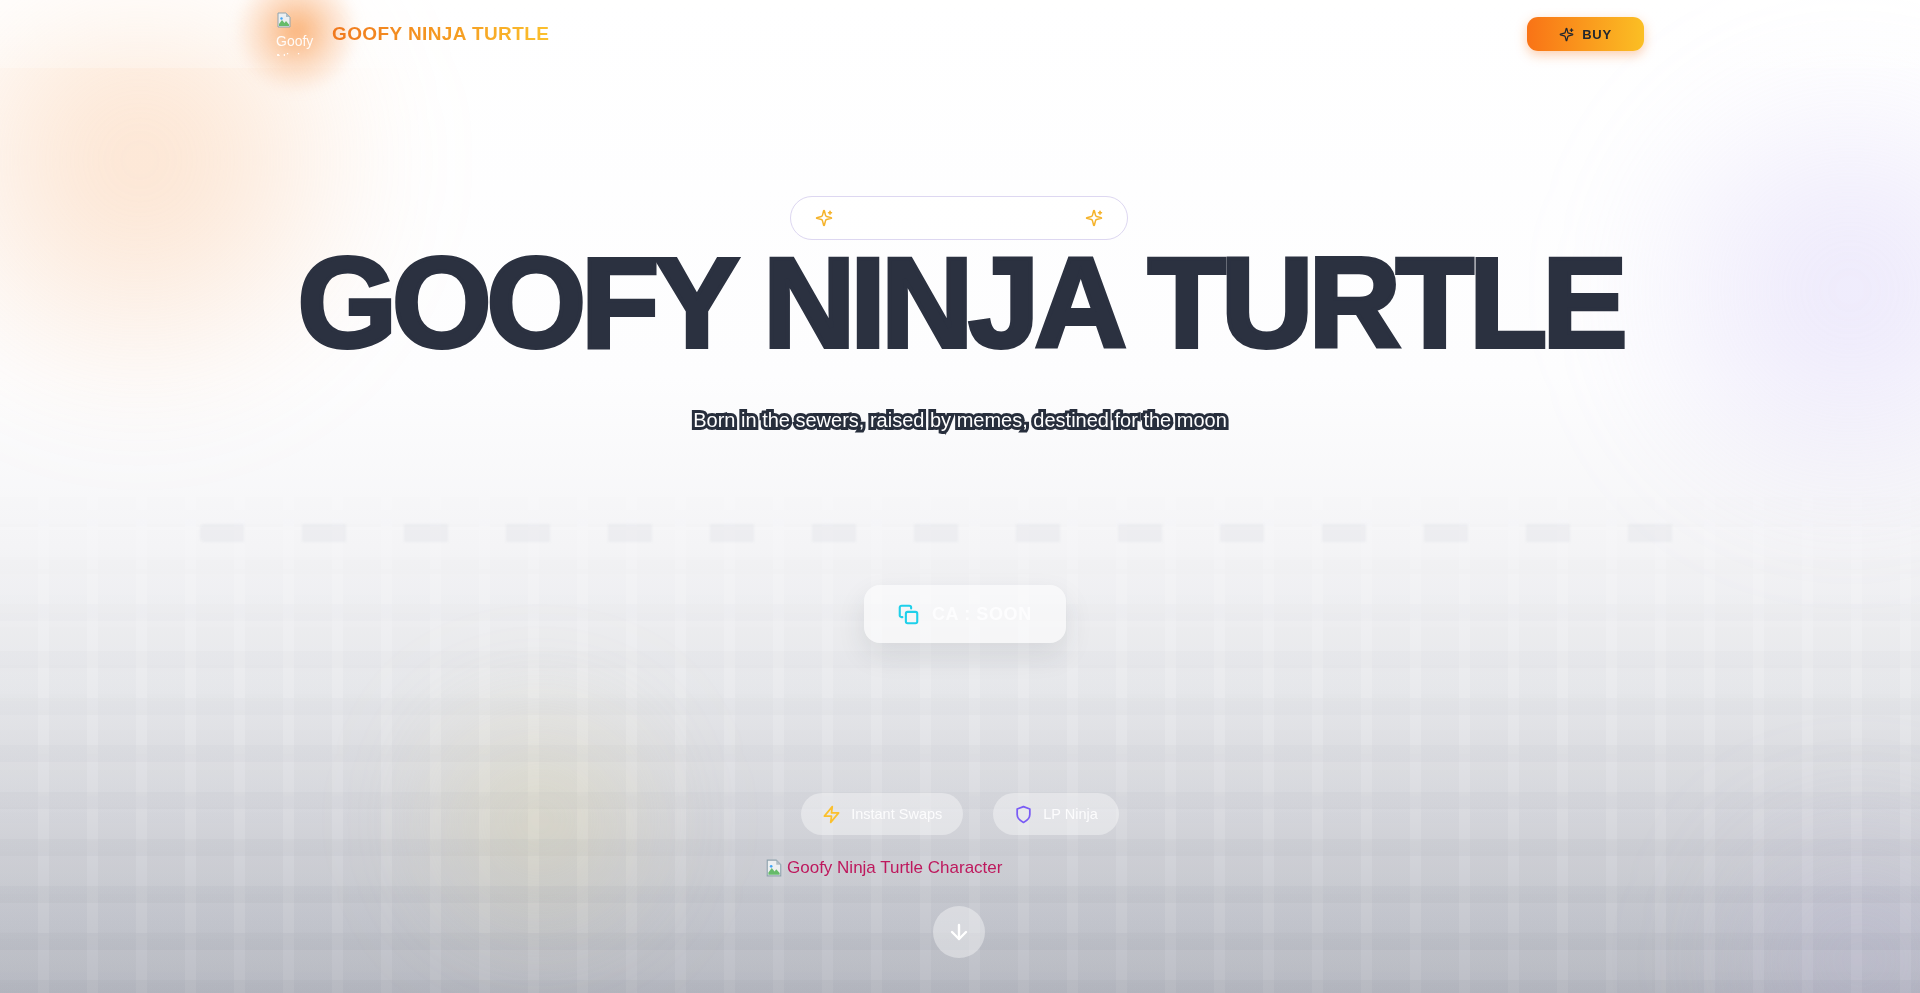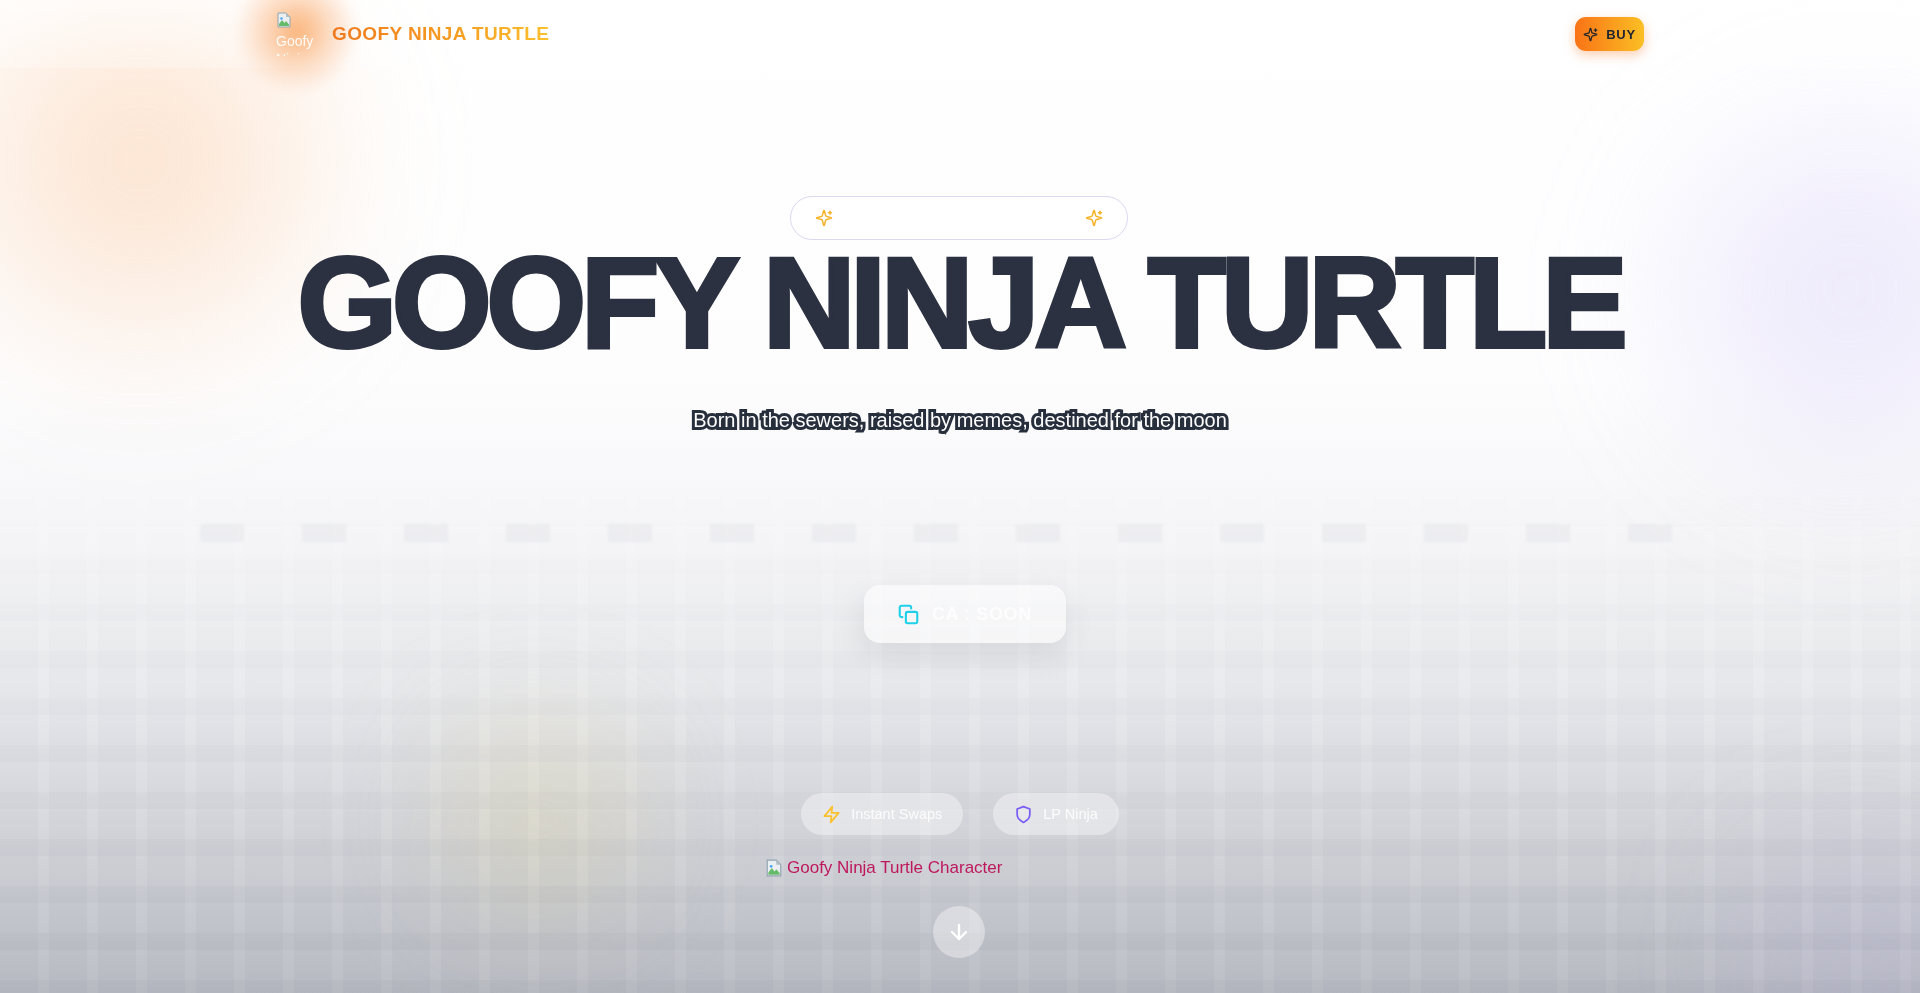--- a/index.html
+++ b/index.html
@@ -41,21 +41,21 @@
     background:radial-gradient(circle, rgba(248,140,52,.65) 0%, rgba(250,170,110,.35) 40%, rgba(250,170,110,0) 70%);
     filter:blur(6px); pointer-events:none; }
   .logo-box { position:relative; width:42px; height:44px; overflow:hidden; }
   .logo-box .alt-text { display:block; width:42px; font-size:14px; line-height:18px; color:rgba(255,255,255,.92); word-break:break-word; }
   .brand-title {
     font-size:19px; font-weight:bold; letter-spacing:.4px; position:relative;
     background:linear-gradient(90deg,#f0791f 0%,#f59c22 55%,#fbc02d 100%);
     -webkit-background-clip:text; background-clip:text; color:transparent;
   }
   .nav-buy {
-    display:flex; align-items:center; gap:8px; height:34px; padding:0 8px;
+    display:flex; align-items:center; gap:8px; height:34px; padding:0 32px;
     border:none; border-radius:11px; cursor:pointer;
     background:linear-gradient(90deg,#f97316,#fbbf24);
     box-shadow:0 4px 12px rgba(249,115,22,.35);
     font-family:inherit; font-size:13px; font-weight:bold; letter-spacing:.8px; color:#22272f;
   }
 
   
   .hero { position:absolute; left:0; top:0; width:1920px; height:993px; z-index:2; }
 
   .hero-pill {

